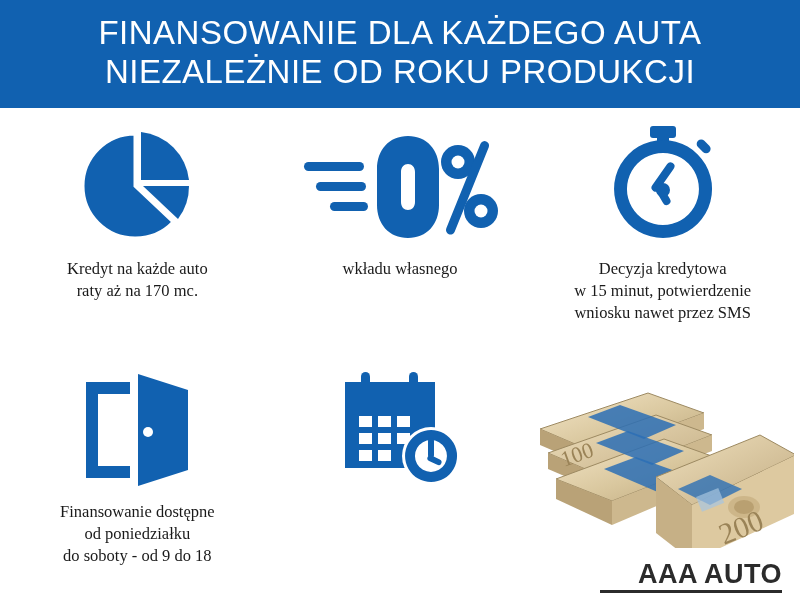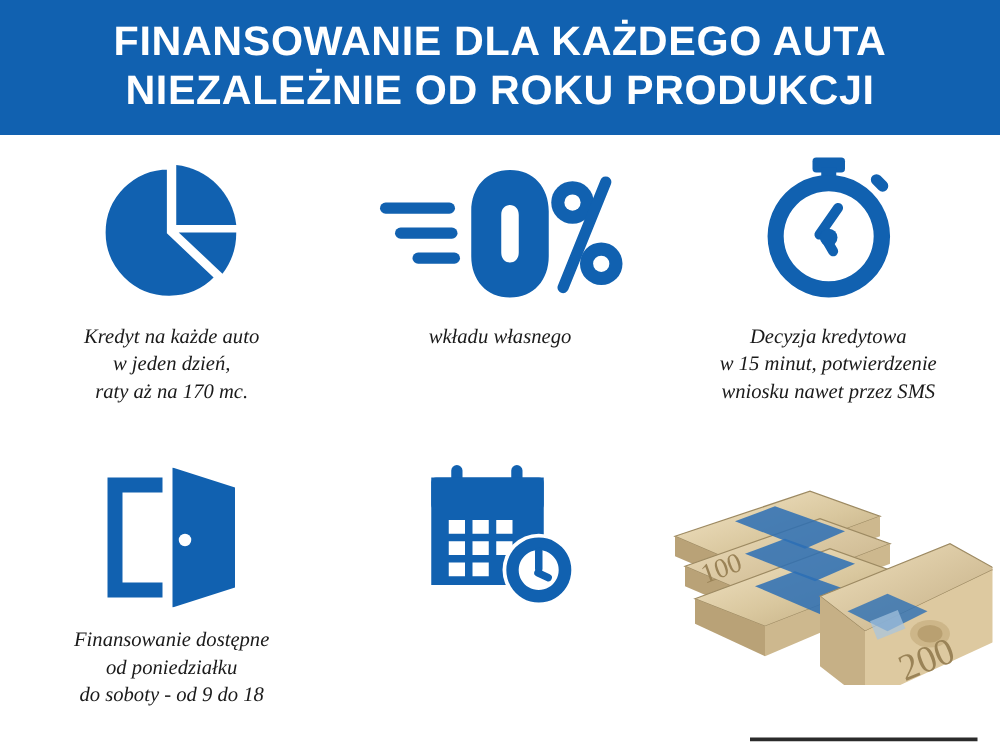--- a/index.html
+++ b/index.html
@@ -21,21 +21,21 @@
   
   .header {
     background: #1161b0;
     color: #ffffff;
     padding: 14px 10px 16px 10px;
     text-align: center;
     flex: 0 0 auto;
   }
   .header-line {
     font-size: 33px;
-    font-weight: bold;
+    font-weight: normal;
     letter-spacing: 0.5px;
     line-height: 1.18;
     text-transform: uppercase;
     white-space: nowrap;
   }
   
   .grid {
     flex: 1 1 auto;
     display: grid;
     grid-template-columns: 1fr 1fr 1fr;
@@ -58,21 +58,21 @@
   }
   .caption {
     margin-top: 6px;
     text-align: center;
     color: #1a1a1a;
     font-size: 16.5px;
     line-height: 1.35;
     font-family: "Liberation Serif", serif;
     font-weight: normal;
   }
-  .caption .ln { display: block; font-style: italic; }
+  .caption .ln { display: block; }
   
   .money-cell {
     position: relative;
     padding: 0;
     overflow: hidden;
   }
   
   .logo-box {
     position: absolute;
     right: 0;
@@ -129,21 +129,20 @@
       <div class="icon-wrap">
         <svg width="120" height="118" viewBox="0 0 120 118" aria-hidden="true">
           <path d="M58 6 A52 52 0 0 0 58 110 A52 52 0 0 0 96 94 L58 58 Z" fill="#1161b0"></path>
           <path d="M64 4 A54 54 0 0 1 112 52 L64 52 Z" fill="#1161b0"></path>
           <path d="M112 58 A54 54 0 0 1 101 91 L66 58 Z" fill="#1161b0"></path>
           <path d="M58 6 A52 52 0 0 0 58 110 A52 52 0 0 0 96 94 L58 58 Z" fill="none" stroke="#ffffff" stroke-width="3"></path>
         </svg>
       </div>
       <div class="caption">
         <span class="ln">Kredyt na każde auto</span>
-        <span class="ln">w jeden dzień,</span>
         <span class="ln">raty aż na 170 mc.</span>
       </div>
     </div>
 
     <div class="cell">
       <div class="icon-wrap">
         <svg width="200" height="110" viewBox="0 0 200 110" aria-hidden="true">
           <g fill="#1161b0">
             <rect x="4" y="30" width="60" height="9" rx="4.5"></rect>
             <rect x="16" y="50" width="50" height="9" rx="4.5"></rect>
@@ -263,18 +262,19 @@
           <polygon points="164,148 268,98 268,156 164,204" fill="#ddc9a0"></polygon>
           <polygon points="150,132 182,118 214,132 182,148" fill="#2c6fb5" opacity="0.8"></polygon>
           <ellipse cx="216" cy="150" rx="16" ry="11" fill="#cbb486" opacity="0.9"></ellipse>
           <ellipse cx="216" cy="150" rx="10" ry="7" fill="#b49b6c" opacity="0.8"></ellipse>
           <text x="196" y="188" font-family="Liberation Serif, serif" font-size="30" fill="#9a8357" transform="rotate(-22 196 188)">200</text>
           <text x="36" y="110" font-family="Liberation Serif, serif" font-size="22" fill="#9a8357" transform="rotate(-20 36 110)">100</text>
           <rect x="168" y="140" width="24" height="16" fill="#a7c4e0" opacity="0.7" transform="rotate(-22 168 140)"></rect>
         </g>
       </svg>
       <div class="logo-box">
+        <span class="logo-text">AAA AUTO</span>
         <span class="logo-bar"></span>
       </div>
     </div>
 
   </div>
 </div>
 
 </body></html>

